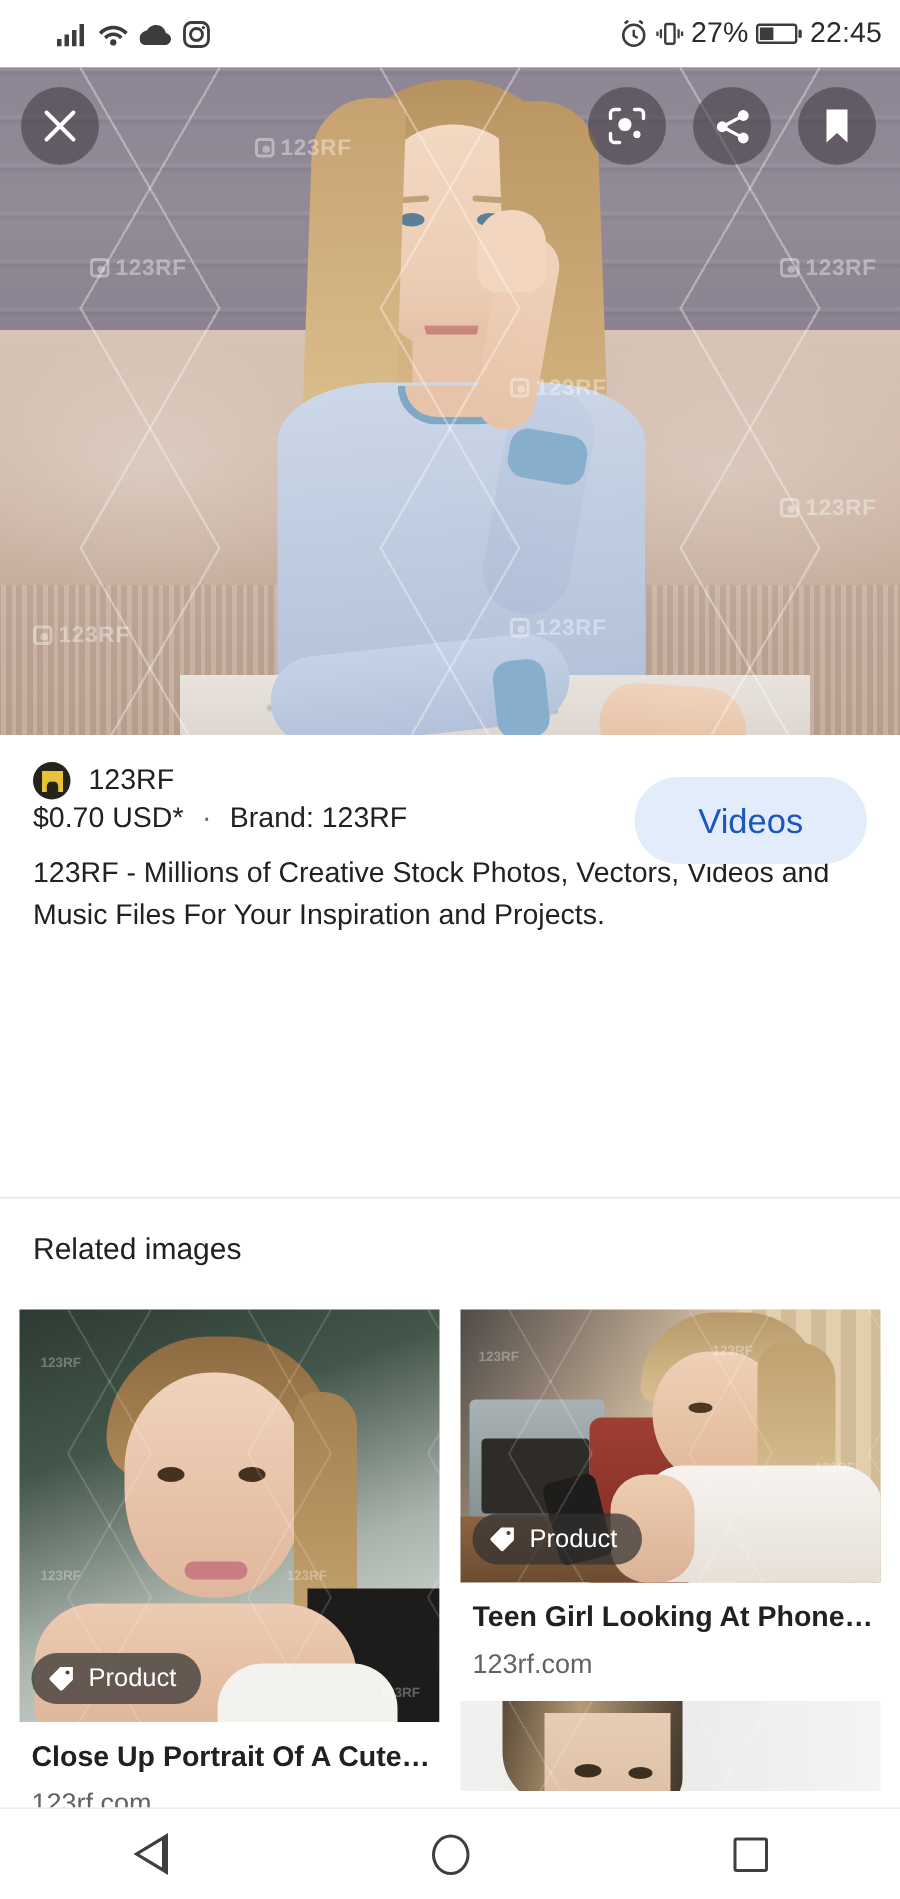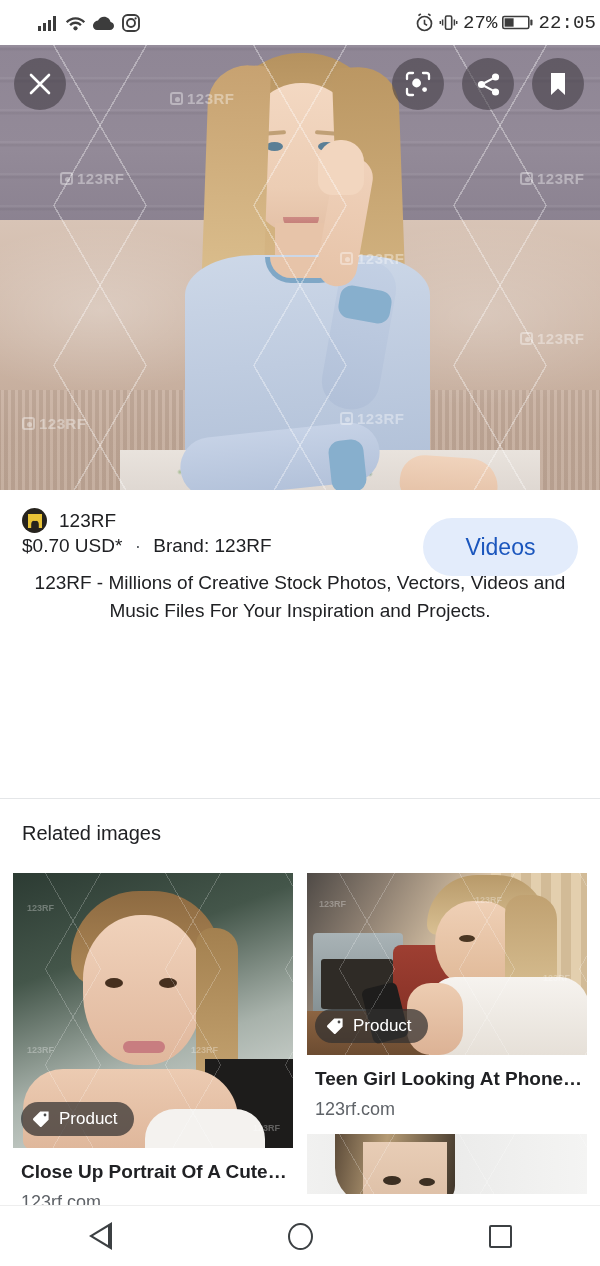--- a/index.html
+++ b/index.html
@@ -17,21 +17,21 @@
 
   
   .statusbar {
     position: absolute; left: 0; top: 0;
     width: 600px; height: 45px;
     background: #ffffff;
     display: flex; align-items: center;
     color: #3c3c3c;
   }
   .sb-left { display: flex; align-items: center; gap: 7px; margin-left: 38px; }
-  .sb-right { display: flex; align-items: center; gap: 5px; margin-left: auto; margin-right: 4px; font-family: Liberation Mono, monospace; }
+  .sb-right { display: flex; align-items: center; gap: 5px; margin-left: auto; margin-right: 12px; }
   .sb-text { font-size: 19px; color: #2b2b2b; letter-spacing: 0.1px; }
   .sb-ico { display: block; }
 
   
   .hero {
     position: absolute; left: 0; top: 45px;
     width: 600px; height: 445px;
     overflow: hidden;
     background: #8b8291;
   }
@@ -203,21 +203,21 @@
   }
   .visit-btn span { font-size: 23px; color: #1b56bd; }
   .prod-title {
     margin: 14px 22px 0 22px; width: 390px;
     font-size: 22px; line-height: 33px; color: #202124; font-weight: bold;
   }
   .price-row { margin: 2px 22px 0 22px; font-size: 19px; color: #202124; }
   .price-row .sep { margin: 0 7px; color: #5f6368; }
   .desc {
     margin: 12px 22px 0 22px; width: 556px;
-    font-size: 19px; line-height: 28px; color: #202124; text-align: center;
+    font-size: 19px; line-height: 28px; color: #202124;
   }
   .disclaimer {
     margin: 26px 22px 0 22px; width: 552px;
     font-size: 18px; line-height: 28px; color: #5f6368;
   }
   .disclaimer b { color: #3c4043; }
   .divider {
     position: absolute; left: 0; top: 798px; width: 600px; height: 1px;
     background: #e4e6e8;
   }
@@ -374,21 +374,21 @@
       <svg class="sb-ico" width="19" height="19" viewBox="0 0 19 19">
         <rect x="6.5" y="3" width="6.2" height="13.2" rx="1.4" fill="none" stroke="#3c3c3c" stroke-width="1.6"></rect>
         <path d="M3.6 6.5v6M1.3 8v3M15.4 6.5v6M17.7 8v3" stroke="#3c3c3c" stroke-width="1.5"></path>
       </svg>
       <span class="sb-text">27%</span>
       <svg class="sb-ico" width="31" height="17" viewBox="0 0 31 17">
         <rect x="0.8" y="2.5" width="26" height="12" rx="1.6" fill="none" stroke="#3c3c3c" stroke-width="1.6"></rect>
         <rect x="2.6" y="4.3" width="9" height="8.4" fill="#3c3c3c"></rect>
         <rect x="28.3" y="5.6" width="2.2" height="5.8" rx="1" fill="#3c3c3c"></rect>
       </svg>
-      <span class="sb-text">22:05</span>
+      <span class="sb-text">22:45</span>
     </div>
   </div>
 
   <div class="hero">
     <div class="hero-wall"></div>
     <div class="hero-couch"></div>
     <div class="g-hair-back"></div>
     <div class="g-face"></div>
     <div class="g-brow l"></div>
     <div class="g-brow r"></div>

